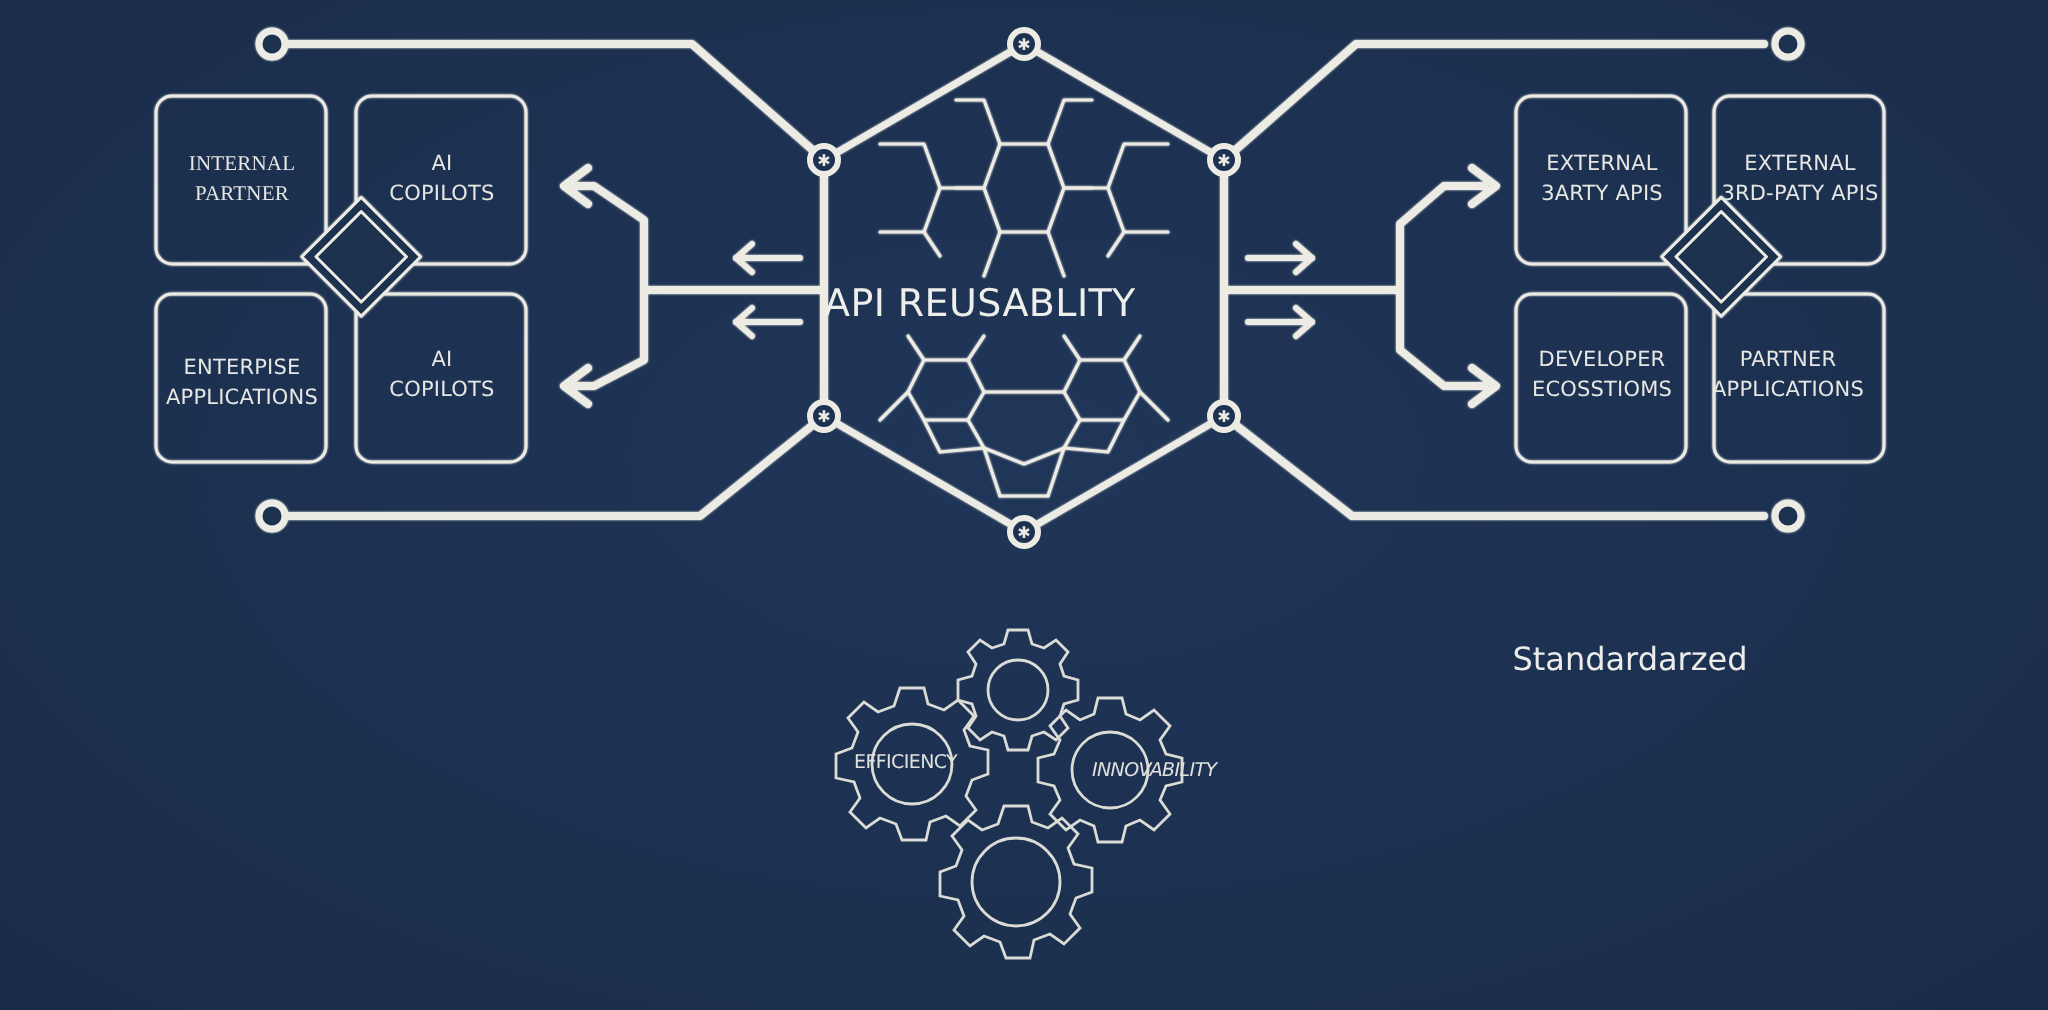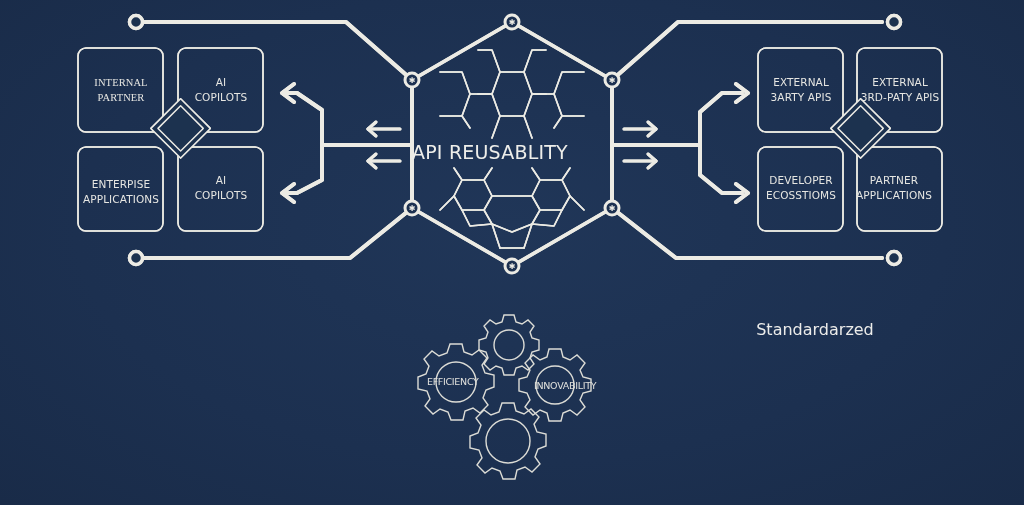--- a/index.html
+++ b/index.html
@@ -211,13 +211,13 @@
 
 <div class="center-title">API REUSABLITY</div>
 
 <div class="caption" style="left:81px;top:298px;">
 </div>
 <div class="caption" style="left:685px;top:298px;margin-top:20px;">
   <div>Standardarzed</div>
 </div>
 
 <div class="gear-label" style="left:427px;top:376px;">EFFICIENCY</div>
-<div class="gear-label" style="left:534px;top:380px;">INNOVABILITY</div>
+<div class="gear-label" style="left:546px;top:380px;font-style:italic;">INNOVABILITY</div>
 
 </body></html>

